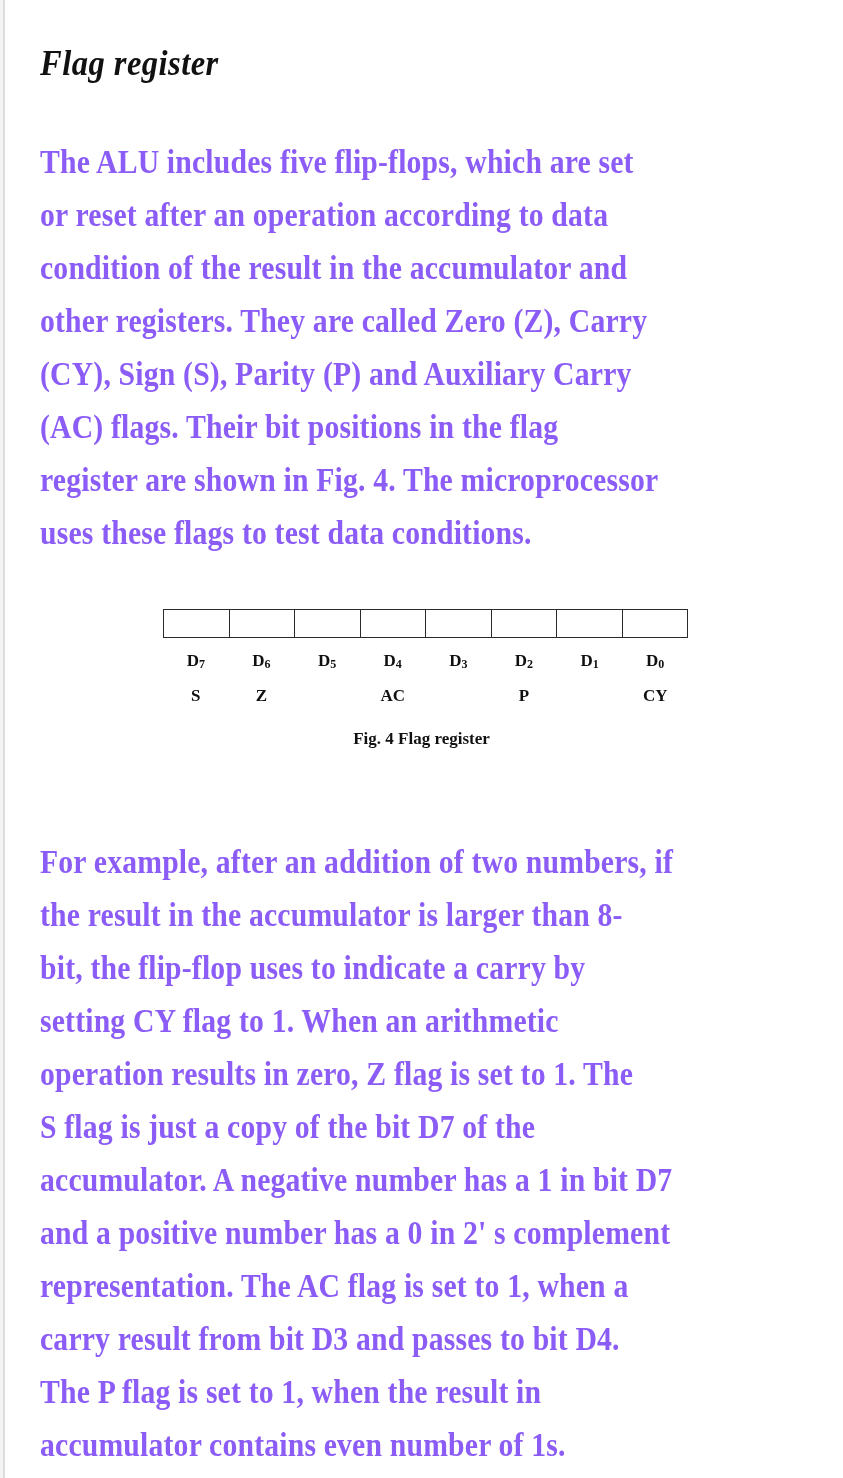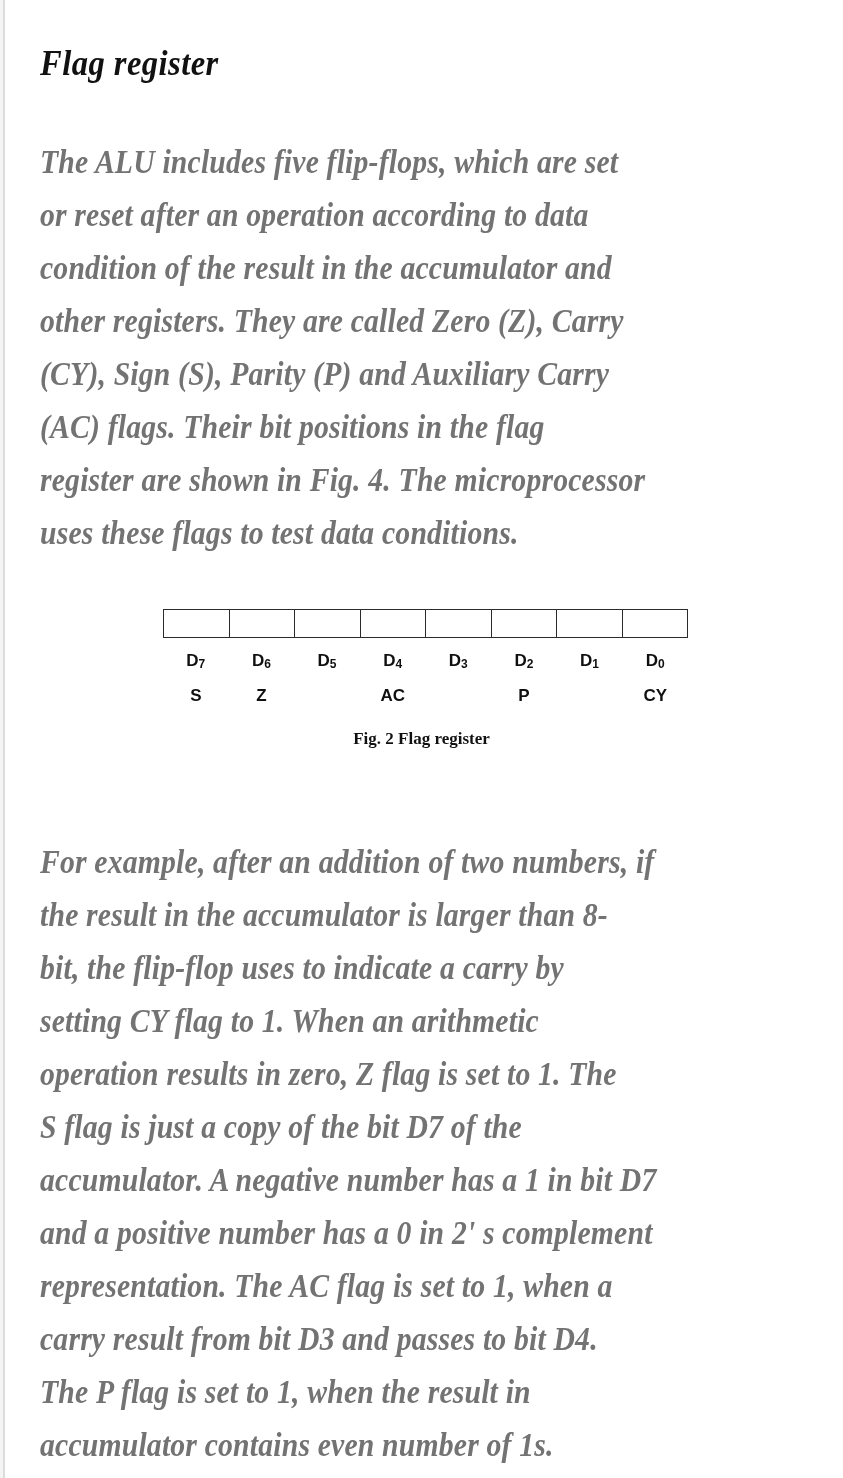--- a/index.html
+++ b/index.html
@@ -55,24 +55,23 @@
     transform-origin: left center;
   }
 
   
   .para {
     position: absolute;
     left: 40px;
     width: 790px;
     font-family: "Liberation Serif", "DejaVu Serif", serif;
     font-weight: bold;
-    font-style: italic;
     font-size: 33px;
     line-height: 53px;
-    color: #737373;
+    color: #8b5cf6;
     letter-spacing: 0.2px;
   }
   .para .ln {
     display: block;
     white-space: nowrap;
     transform: scaleX(0.9);
     transform-origin: left center;
   }
 
   #para-1 { top: 136px; }
@@ -104,21 +103,21 @@
   }
   .reg-cell:last-child {
     border-right: none;
   }
 
   .bit-labels, .flag-labels {
     position: absolute;
     left: 163px;
     width: 525px;
     display: flex;
-    font-family: Liberation Sans, sans-serif;
+    font-family: Liberation Serif, serif;
     font-weight: bold;
     font-size: 17px;
     color: #101010;
   }
   .bit-labels  { top: 651px; }
   .flag-labels { top: 686px; }
 
   .bit-labels > div,
   .flag-labels > div {
     flex: 1 1 0;
@@ -192,21 +191,21 @@
       <div>S</div>
       <div>Z</div>
       <div></div>
       <div>AC</div>
       <div></div>
       <div>P</div>
       <div></div>
       <div>CY</div>
     </div>
 
-    <div class="fig-caption">Fig. 2 Flag register</div>
+    <div class="fig-caption">Fig. 4 Flag register</div>
   </div>
 
   <div class="para" id="para-2">
     <span class="ln">For example,  after an addition of two numbers,  if</span>
     <span class="ln">the result in the accumulator is larger than 8-</span>
     <span class="ln">bit,  the flip-flop uses to indicate a carry by</span>
     <span class="ln">setting CY flag to 1.  When an arithmetic</span>
     <span class="ln">operation results in zero,  Z flag is set to 1.  The</span>
     <span class="ln">S flag is just a copy of the bit D7 of the</span>
     <span class="ln">accumulator.  A negative number has a 1 in bit D7</span>

